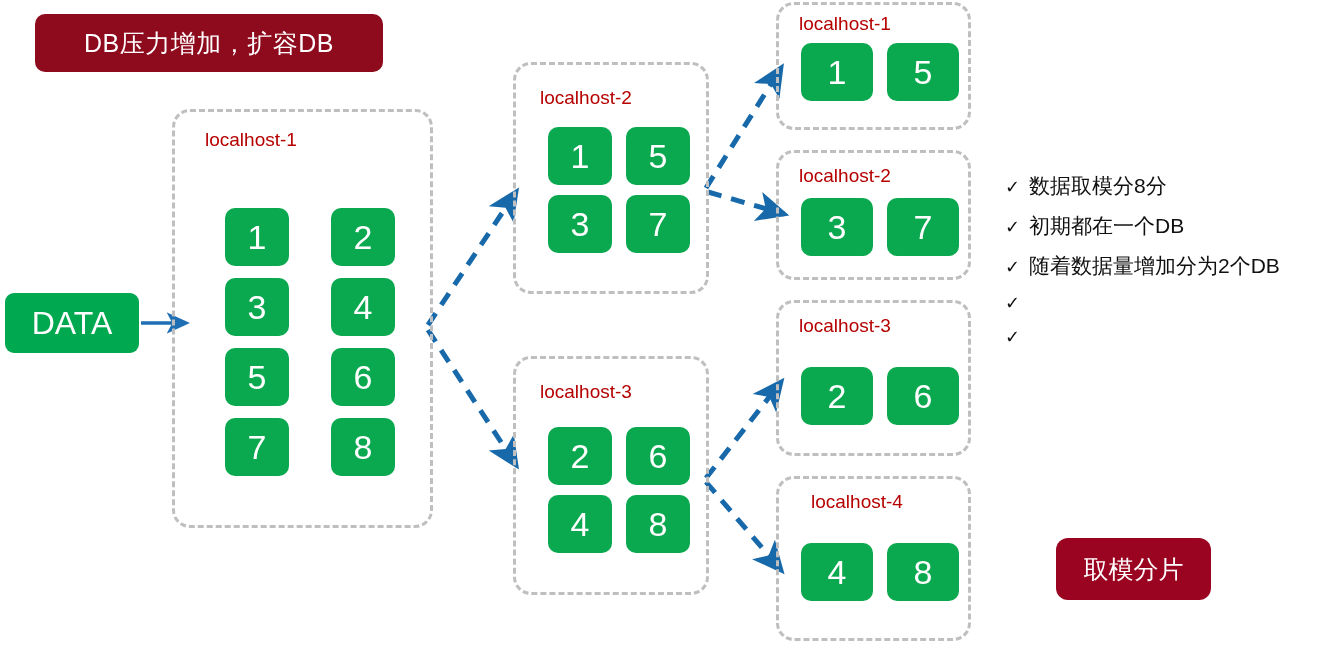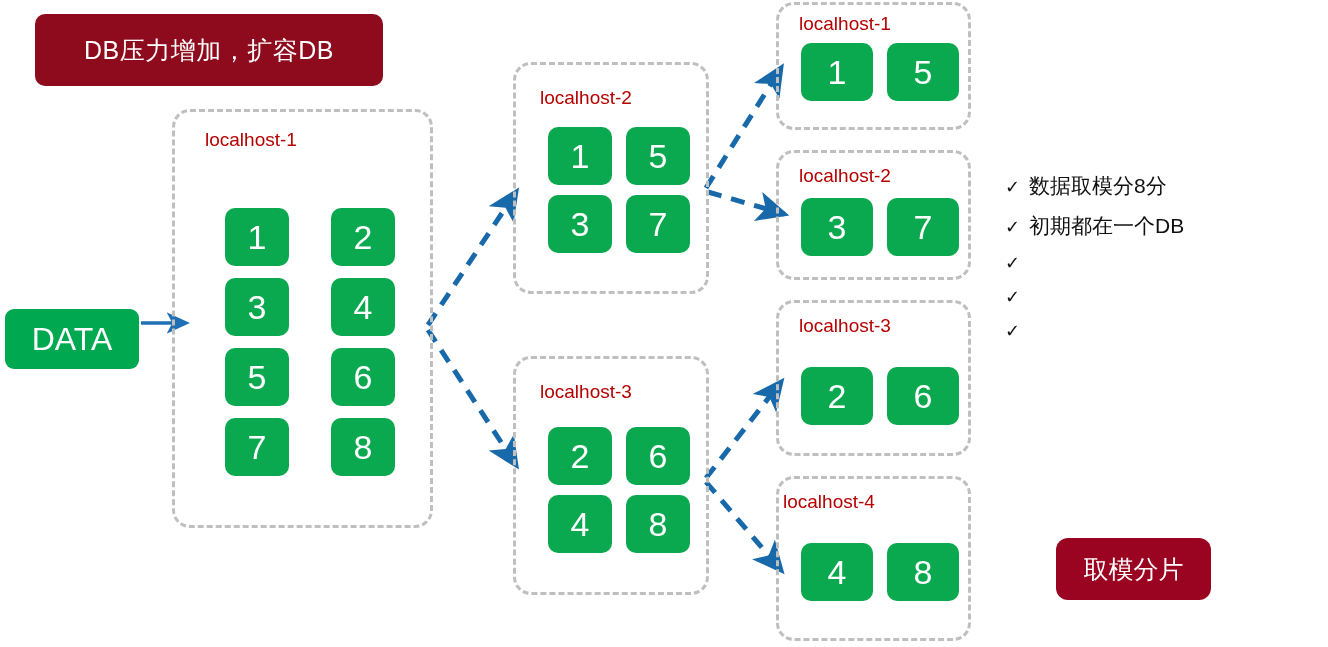--- a/index.html
+++ b/index.html
@@ -26,21 +26,21 @@
     color: #ffffff;
     display: flex;
     align-items: center;
     justify-content: center;
     box-sizing: border-box;
   }
   #title-banner {
     left: 35px;
     top: 14px;
     width: 348px;
-    height: 72px;
+    height: 58px;
     font-size: 25px;
     letter-spacing: 0.5px;
   }
   #footer-badge {
     left: 1056px;
     top: 538px;
     width: 155px;
     height: 62px;
     font-size: 25px;
     border-radius: 12px;
@@ -54,21 +54,20 @@
     top: 293px;
     width: 134px;
     height: 60px;
     background: #00a84f;
     border-radius: 9px;
     color: #ffffff;
     display: flex;
     align-items: center;
     justify-content: center;
     font-size: 32px;
-    margin-top: 16px;
   }
 
   
   .host {
     position: absolute;
     border: 3px dashed #bfbfbf;
     border-radius: 18px;
     box-sizing: border-box;
     background: transparent;
   }
@@ -142,21 +141,21 @@
   }
   #host-f { left: 776px; top: 300px; width: 195px; height: 156px; }
   #host-f .host-label { left: 20px; top: 12px; }
   #host-f .tile-grid {
     left: 22px; top: 64px;
     grid-template-columns: 72px 72px;
     grid-template-rows: 58px;
     gap: 0 14px;
   }
   #host-g { left: 776px; top: 476px; width: 195px; height: 165px; }
-  #host-g .host-label { left: 4px; top: 12px; }
+  #host-g .host-label { left: 32px; top: 12px; }
   #host-g .tile-grid {
     left: 22px; top: 64px;
     grid-template-columns: 72px 72px;
     grid-template-rows: 58px;
     gap: 0 14px;
   }
 
   
   #arrows {
     position: absolute;
@@ -306,20 +305,21 @@
     <div class="bullet-row">
       <span class="bullet-check">✓</span>
       <span>数据取模分8分</span>
     </div>
     <div class="bullet-row">
       <span class="bullet-check">✓</span>
       <span>初期都在一个DB</span>
     </div>
     <div class="bullet-row">
       <span class="bullet-check">✓</span>
+      <span>随着数据量增加分为2个DB</span>
     </div>
     <div class="bullet-row">
       <span class="bullet-check">✓</span>
     </div>
     <div class="bullet-row">
       <span class="bullet-check">✓</span>
     </div>
   </div>
 
   <div class="banner" id="footer-badge">取模分片</div>

